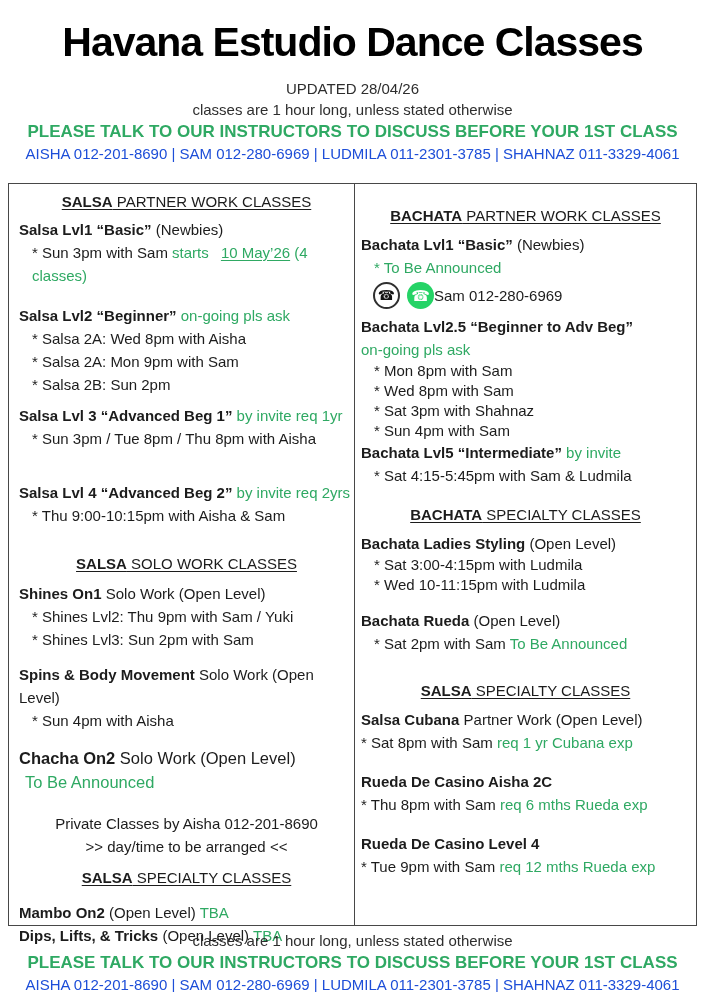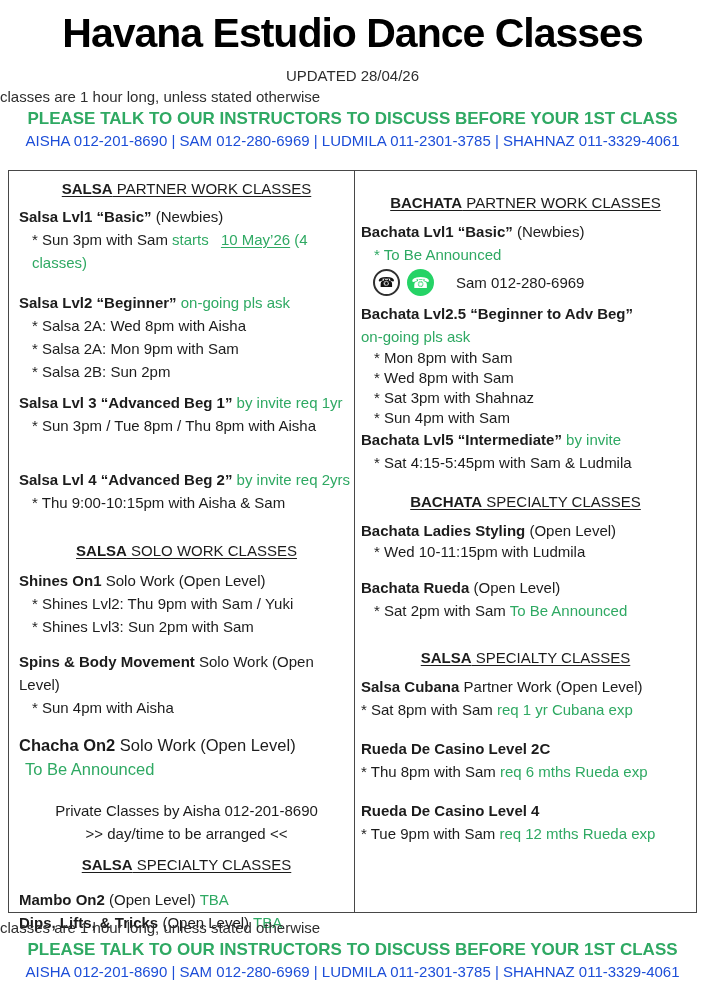--- a/index.html
+++ b/index.html
@@ -4,25 +4,25 @@
 <style>
   :root { --green:#2fa963; --wa:#25d366; --border:#474747; --ink:#1c1c1c; }
   * { box-sizing: content-box; }
   html,body { margin:0; padding:0; background:#ffffff; }
   .page {
     width:705px; height:992px; overflow:hidden; position:relative;
     font-family:"Liberation Sans","DejaVu Sans",sans-serif; color:var(--ink);
     padding-top:6px;
   }
   h1.title {
-    margin:3px; text-align:center; font-size:41px; line-height:48px;
+    margin:12px; text-align:center; font-size:41px; line-height:48px;
     font-weight:700; letter-spacing:-1px; color:#000;
   }
   .updated { margin-top:8px; text-align:center; font-size:15px; line-height:21px; color:#2e2e2e; }
-  .note    { font-size:15px; line-height:21px; color:#2e2e2e; }
+  .note    { text-align:center; font-size:15px; line-height:21px; color:#2e2e2e; }
   .talk    { text-align:center; font-size:17px; line-height:23px; font-weight:700; color:var(--green); }
   .contacts{ text-align:center; font-size:15px; line-height:22px; color:#1d4ed8; }
   .box {
     margin:18px 8px 0 8px; height:741px; border:1px solid var(--border);
     display:flex; align-items:stretch;
   }
   .col { padding-top:6px; }
   .col.left  { width:335px; padding-left:10px; padding-right:0; border-right:1px solid var(--border); }
   .col.right { flex:1; padding-left:6px; padding-right:6px; }
   .heading { text-align:center; font-size:15px; line-height:23px; }
@@ -33,21 +33,21 @@
   .line.i1 { padding-left:13px; }
   .line.i2 { padding-left:6px; }
   .line.center { text-align:center; }
   .b { font-weight:700; }
   .g { color:var(--green); }
   .u { text-decoration:underline; text-underline-offset:2px;margin-left:8px; }
   .contact-row { height:30px; display:flex; align-items:center; padding-left:12px; margin:1px 0; }
   .icon { display:inline-flex; align-items:center; justify-content:center; border-radius:50%; line-height:1; }
   .icon.phone { width:23px; height:23px; border:2px solid #2f2f2f; background:#fff; color:#111; font-size:14px; }
   .icon.wa { width:27px; height:27px; background:var(--wa); border:none; color:#fff; font-size:15px; margin-left:7px; }
-  .contact-text { margin-left:22px; font-size:15px; }
+  .contact-text { font-size:15px; }
   .gap { width:100%; }
 </style>
 </head>
 <body>
 
 <div class="page">
   <h1 class="title">Havana Estudio Dance Classes</h1>
   <div class="updated">UPDATED 28/04/26</div>
   <div class="note">classes are 1 hour long, unless stated otherwise</div>
   <div class="talk">PLEASE TALK TO OUR INSTRUCTORS TO DISCUSS BEFORE YOUR 1ST CLASS</div>
@@ -109,31 +109,32 @@
         <div class="line i1 tight"><span class="run">* Mon 8pm with Sam</span></div>
         <div class="line i1 tight"><span class="run">* Wed 8pm with Sam</span></div>
         <div class="line i1 tight"><span class="run">* Sat 3pm with Shahnaz</span></div>
         <div class="line i1 tight"><span class="run">* Sun 4pm with Sam</span></div>
         <div class="line"><span class="run b">Bachata Lvl5 “Intermediate” </span><span class="run g">by invite</span></div>
         <div class="line i1"><span class="run">* Sat 4:15-5:45pm with Sam &amp; Ludmila</span></div>
         <div class="gap" style="height: 16px;"></div>
         <div class="heading"><span class="run b">BACHATA</span><span class="run"> SPECIALTY CLASSES</span></div>
         <div class="gap" style="height: 6px;"></div>
         <div class="line"><span class="run b">Bachata Ladies Styling</span><span class="run"> (Open Level)</span></div>
+        <div class="line i1 tight"><span class="run">* Sat 3:00-4:15pm with Ludmila</span></div>
         <div class="line i1 tight"><span class="run">* Wed 10-11:15pm with Ludmila</span></div>
         <div class="gap" style="height: 14px;"></div>
         <div class="line"><span class="run b">Bachata Rueda</span><span class="run"> (Open Level)</span></div>
         <div class="line i1"><span class="run">* Sat 2pm with Sam </span><span class="run g">To Be Announced</span></div>
         <div class="gap" style="height: 24px;"></div>
         <div class="heading"><span class="run b">SALSA</span><span class="run"> SPECIALTY CLASSES</span></div>
         <div class="gap" style="height: 6px;"></div>
         <div class="line"><span class="run b">Salsa Cubana</span><span class="run"> Partner Work (Open Level)</span></div>
         <div class="line"><span class="run">* Sat 8pm with Sam </span><span class="run g">req 1 yr Cubana exp</span></div>
         <div class="gap" style="height: 16px;"></div>
-        <div class="line"><span class="run b">Rueda De Casino Level 2C</span></div>
+        <div class="line"><span class="run b">Rueda De Casino Aisha 2C</span></div>
         <div class="line"><span class="run">* Thu 8pm with Sam </span><span class="run g">req 6 mths Rueda exp</span></div>
         <div class="gap" style="height: 16px;"></div>
         <div class="line"><span class="run b">Rueda De Casino Level 4</span></div>
         <div class="line"><span class="run">* Tue 9pm with Sam </span><span class="run g">req 12 mths Rueda exp</span></div>
       </div>
   </div>
 
   <div class="note" style="margin-top:4px;">classes are 1 hour long, unless stated otherwise</div>
   <div class="talk">PLEASE TALK TO OUR INSTRUCTORS TO DISCUSS BEFORE YOUR 1ST CLASS</div>
   <div class="contacts">AISHA 012-201-8690 | SAM 012-280-6969 | LUDMILA 011-2301-3785  | SHAHNAZ 011-3329-4061</div>

